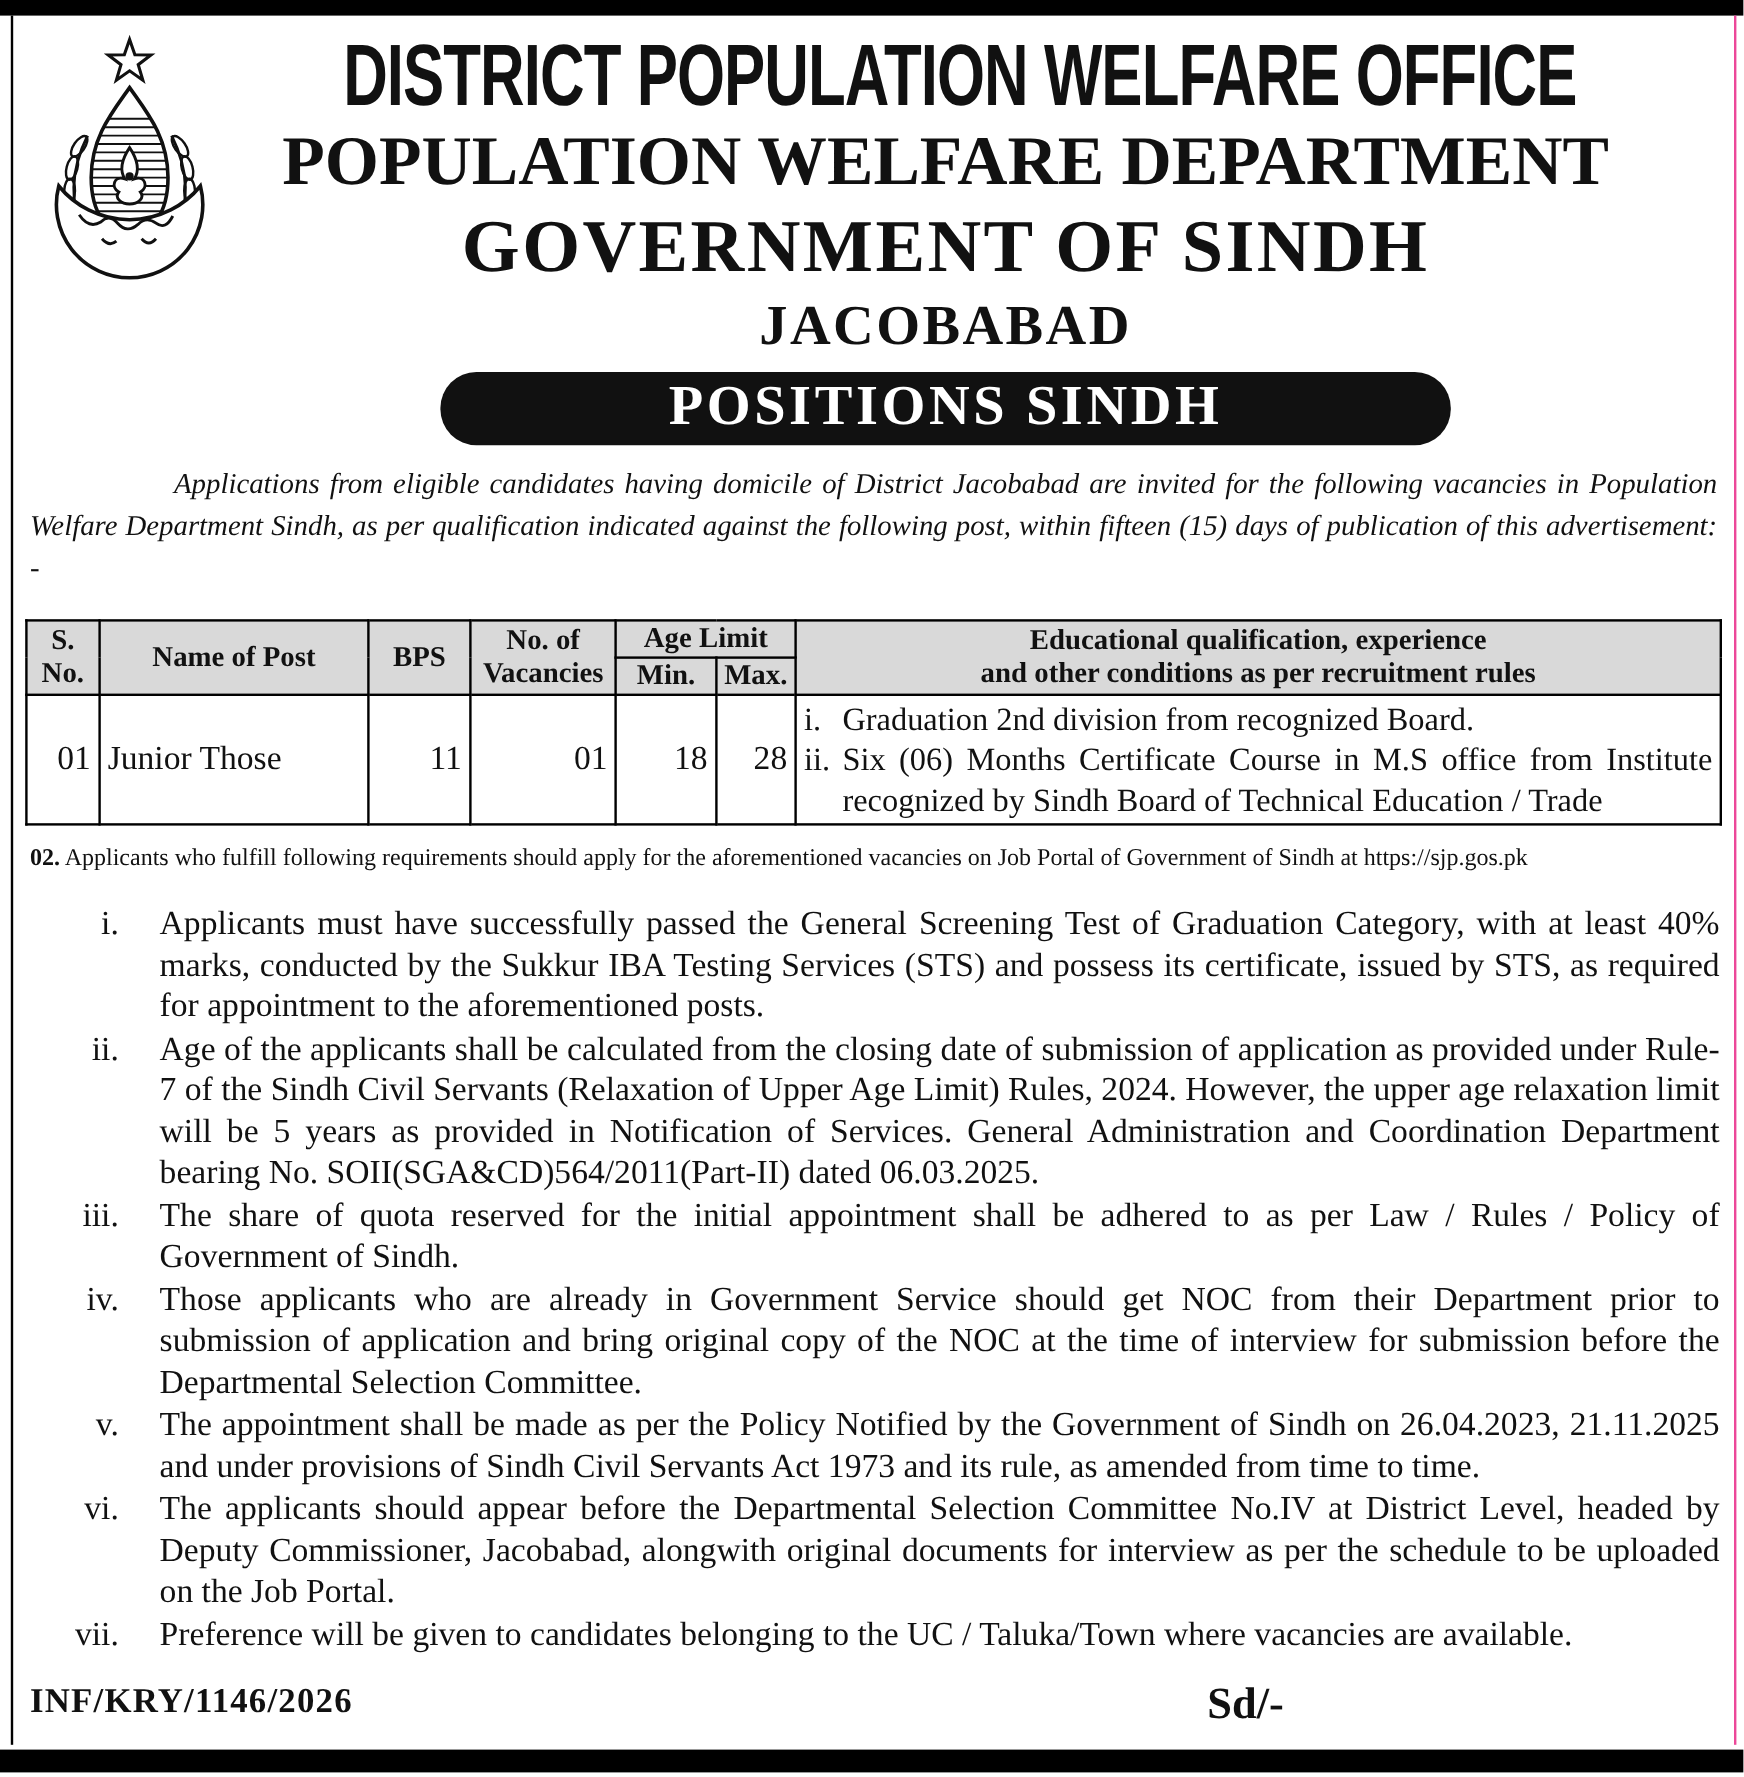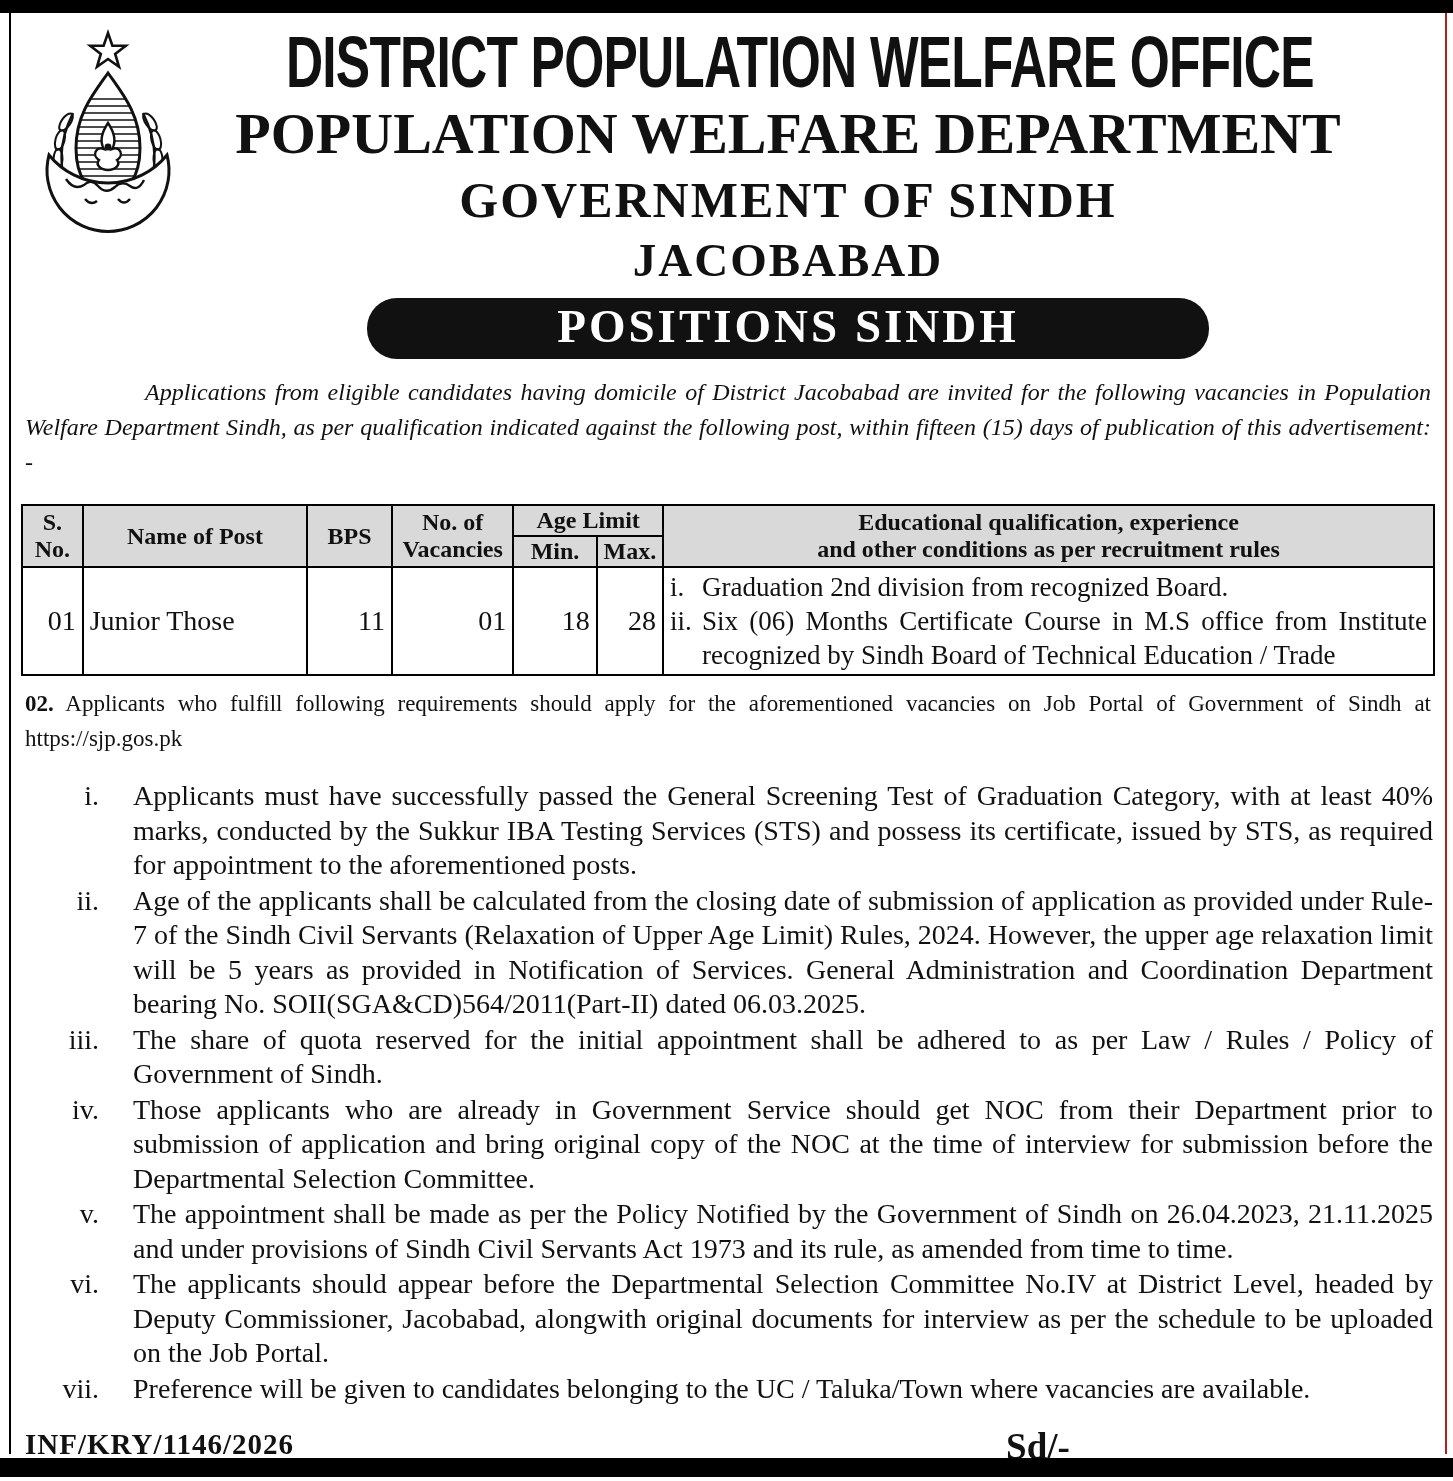--- a/index.html
+++ b/index.html
@@ -11,34 +11,34 @@
   *{box-sizing:border-box;}
   html,body{margin:0;padding:0;}
   body{
     width:1453px;height:1481px;position:relative;background:#ffffff;
     font-family:"Liberation Serif", serif;color:var(--ink);overflow:hidden;
   }
   .top-bar{position:absolute;top:0;left:0;width:100%;height:13px;background:#000;}
   .bottom-bar{position:absolute;bottom:4px;left:0;width:100%;height:19px;background:#000;}
   .frame{
     position:absolute;top:13px;left:9px;right:6px;bottom:27px;
-    border-left:2px solid #000;border-right:2px solid #b91c1c;
+    border-left:2px solid #000;border-right:2px solid #ec4899;
     padding:6px 10px 0 10px;
   }
   
   .emblem{position:absolute;left:22px;top:14px;width:150px;height:240px;}
   .masthead{text-align:center;padding-left:120px;line-height:1;}
   .mast-line1{margin-top:10px;}
   .mast-line1 span{
     display:inline-block;font-family:"Liberation Sans",sans-serif;font-weight:bold;
     font-size:66px;letter-spacing:-1px;transform:scale(0.78,1.1);transform-origin:center;
     white-space:nowrap;
   }
   .mast-line2{font-weight:bold;font-size:58px;margin-top:10px;letter-spacing:0px;}
-  .mast-line3{font-weight:bold;font-size:50px;margin-top:12px;letter-spacing:2px;}
+  .mast-line3{font-weight:bold;font-size:62px;margin-top:12px;letter-spacing:2px;}
   .mast-line4{font-weight:bold;font-size:47px;margin-top:12px;letter-spacing:2px;}
   .banner-wrap{margin-top:14px;}
   .banner{
     display:inline-block;background:var(--banner-bg);color:#fff;border-radius:30px;
     font-weight:bold;font-size:47px;padding:5px 190px 9px 190px;letter-spacing:3px;
   }
   
   .intro{
     margin-top:16px;font-size:24px;line-height:35px;text-align:justify;
     text-indent:120px;padding:0 4px;font-style:italic;
@@ -54,21 +54,21 @@
   }
   table.vac td{font-size:28px;padding:2px 6px;}
   .col-sno{width:4.3%;} .col-post{width:15.9%;} .col-bps{width:6.0%;}
   .col-vac{width:8.6%;} .col-min{width:5.9%;} .col-max{width:4.7%;} .col-qual{width:54.6%;}
   td.c{text-align:right;}
   td.post-cell{padding-left:10px;}
   .qual-row{display:flex;line-height:34px;font-size:27px;}
   .qual-num{flex:none;width:32px;}
   .qual-text{flex:1;text-align:justify;}
   
-  .para02{margin-top:10px;font-size:23px;line-height:35px;text-align:justify;padding:0 4px;}
+  .para02{margin-top:10px;font-size:20px;line-height:35px;text-align:justify;padding:0 4px;}
   .para02 b{font-weight:bold;}
   .conds{margin-top:2px;}
   .cond-row{display:flex;margin-top:1px;}
   .cond-num{flex:none;width:78px;text-align:right;padding-right:0;font-size:28px;line-height:34.5px;}
   .cond-text{flex:1;margin-left:34px;font-size:28px;line-height:34.5px;text-align:justify;padding-right:2px;}
   
   .footer{display:flex;margin-top:22px;align-items:flex-start;}
   .footer-left{flex:none;width:590px;}
   .ref-no{font-weight:bold;font-size:29px;letter-spacing:1px;padding-left:4px;}
   .footer-right{flex:1;text-align:center;line-height:1;padding-left:30px;}

